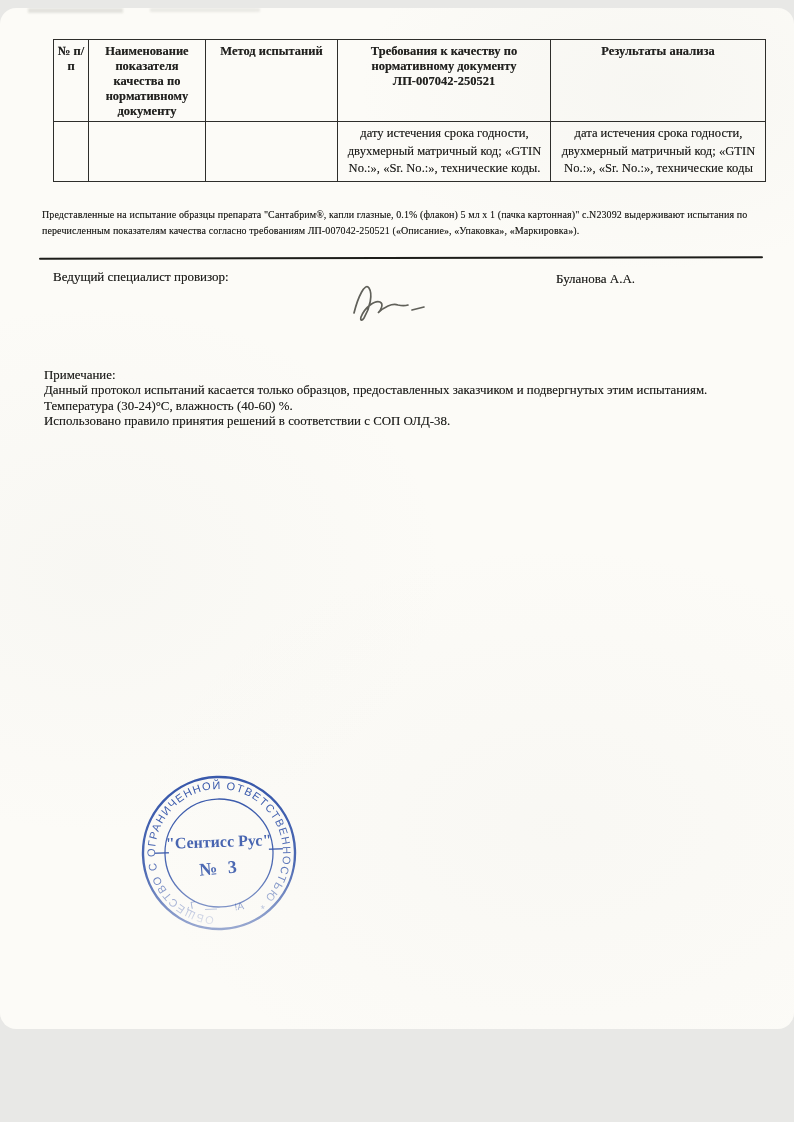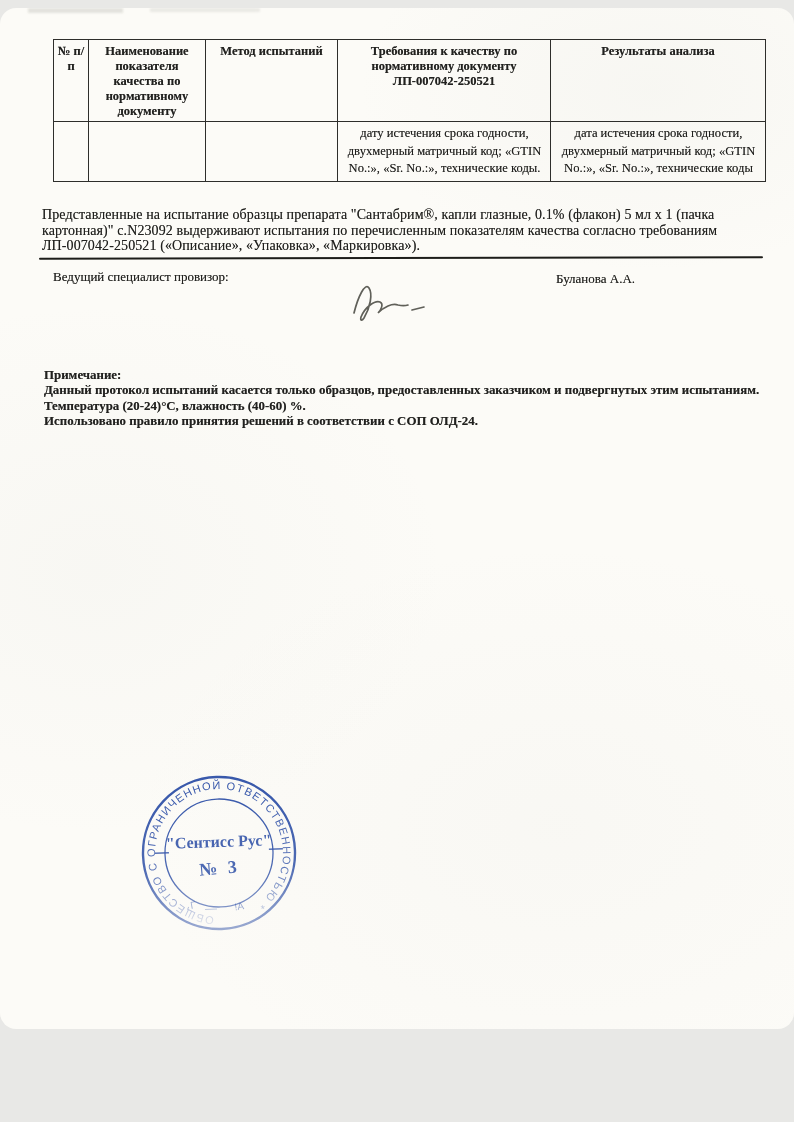--- a/index.html
+++ b/index.html
@@ -32,34 +32,34 @@
     text-align:center;padding:4px 2px 2px 2px;
   }
   table.qc td{
     font-size:12.6px;line-height:17.5px;
     text-align:center;padding:3px 5px 2px 6px;
   }
   tr.hdr{height:76px;}
   tr.body-row{height:60px;}
   .conclusion{
     left:42px;top:199px;width:724px;
-    font-size:14px;line-height:15.6px;letter-spacing:0.1px;
+    font-size:10px;line-height:15.6px;letter-spacing:0.1px;
   }
   .rule{
     position:absolute;left:39px;top:249px;width:724px;height:2px;
     background:#1d1d1a;border-radius:2px;transform:rotate(-0.1deg);
   }
   .signoff-role{left:53px;top:261px;font-size:13px;}
   .signoff-name{left:556px;top:263px;font-size:13px;}
   .signature-svg{position:absolute;left:350px;top:268px;}
   .notes{
     position:absolute;left:44px;top:360px;width:730px;
     font-size:12.9px;line-height:15.3px;
   }
-  .notes div{text-shadow:0 0 0.3px rgba(40,40,35,0.5);font-weight:bold;}
+  .notes div{text-shadow:0 0 0.3px rgba(40,40,35,0.5);}
   .stamp-svg{position:absolute;left:136px;top:762px;transform:rotate(-2deg);opacity:0.93;}
   .footer-protocol{
     left:227px;top:1038px;
     font-family:"Liberation Sans", sans-serif;font-size:14px;color:#1f1f1d;
   }
   .footer-page{
     left:608px;top:1039px;
     font-family:"Liberation Sans", sans-serif;font-size:14px;color:#1f1f1d;
   }
 </style>
@@ -107,22 +107,22 @@
   <svg class="signature-svg" width="90" height="50" viewBox="0 0 90 50">
     <g fill="none" stroke="#45453e" stroke-width="1.7" stroke-linecap="round" opacity="0.85">
       <path d="M4,37 C8,21 15,6 19,12 C23,18 20,32 14,42 C12,45 10,45 11,41 C15,31 25,24 30,26 C34,28 31,34 28,37 C34,31 42,27 48,29 C52,30 55,30 58,29"></path>
       <path d="M62,34 L74,31"></path>
     </g>
   </svg>
 
   <div class="notes">
     <div>Примечание:</div>
     <div>Данный протокол испытаний касается только образцов, предоставленных заказчиком и подвергнутых этим испытаниям.</div>
-    <div>Температура (20-24)°С, влажность (40-60) %.</div>
-    <div>Использовано правило принятия решений в соответствии с СОП ОЛД-24.</div>
+    <div>Температура (30-24)°С, влажность (40-60) %.</div>
+    <div>Использовано правило принятия решений в соответствии с СОП ОЛД-38.</div>
   </div>
 
   <svg class="stamp-svg" width="166" height="166" viewBox="0 0 166 166">
     <defs>
       <linearGradient id="inkfade" x1="0" y1="152" x2="0" y2="28" gradientUnits="userSpaceOnUse">
         <stop offset="0" stop-color="#2b4da6" stop-opacity="0.16"></stop>
         <stop offset="0.4" stop-color="#2b4da6" stop-opacity="0.8"></stop>
         <stop offset="1" stop-color="#2b4da6" stop-opacity="1"></stop>
       </linearGradient>
       <linearGradient id="inkfade2" x1="0" y1="160" x2="0" y2="20" gradientUnits="userSpaceOnUse">

